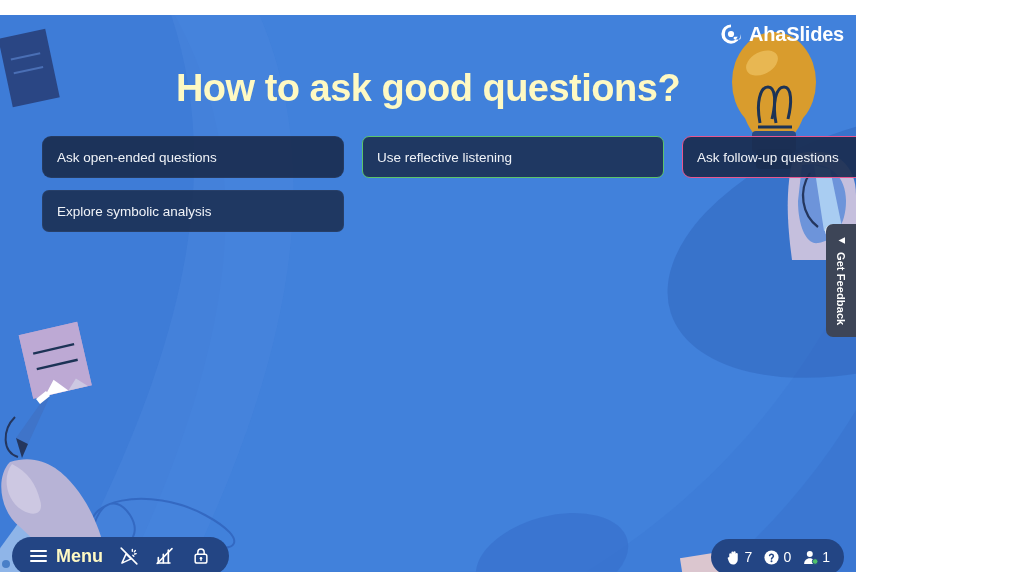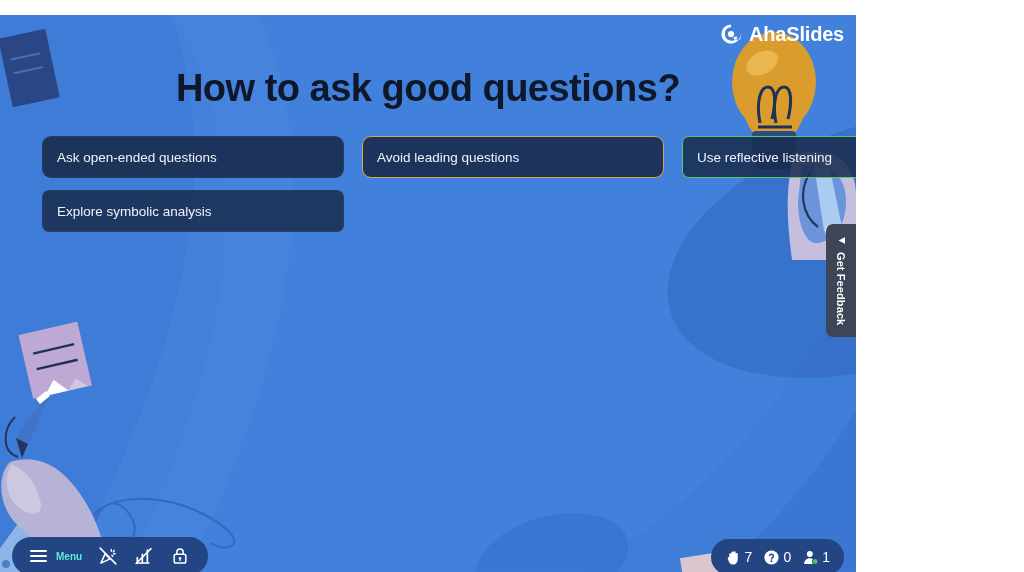--- a/index.html
+++ b/index.html
@@ -45,21 +45,21 @@
   .logo-text {
     color:#ffffff; font-size:20px; font-weight:bold;
     letter-spacing:-0.2px; line-height:22px;
     white-space:nowrap;
   }
 
   
   .title {
     position:absolute; left:0; right:0; top:52px;
     text-align:center;
-    color:#0f172a;
+    color:#fef9c3;
     font-size:38px;
     font-weight:bold;
     letter-spacing:-0.5px;
     z-index:10;
   }
 
   
   .grid {
     position:absolute;
     left:42px; top:121px;
@@ -118,21 +118,21 @@
     position:absolute; left:12px; bottom:12px;
     height:38px;
     background:#234584;
     border-radius:19px;
     display:flex; align-items:center;
     padding:0 18px;
     gap:16px;
     z-index:30;
   }
   .toolbar .tb-item { display:flex; align-items:center; gap:9px; }
-  .menu-label { color:#5eead4; font-size:10px; font-weight:bold; }
+  .menu-label { color:#fef9c3; font-size:18px; font-weight:bold; }
   .tb-icon { width:20px; height:20px; display:block; }
   .hamburger { width:17px; height:13px; display:flex; flex-direction:column; justify-content:space-between; }
   .hamburger span { display:block; height:2.4px; background:#ffffff; border-radius:1px; }
 
   
   .counters {
     position:absolute; right:12px; bottom:12px;
     height:36px;
     background:#234584;
     border-radius:18px;
@@ -238,23 +238,23 @@
       <path d="M12 1.5 A10.5 10.5 0 1 0 22.5 12 L22.5 16.5 A1.6 1.6 0 0 1 20.9 18.1 L16.4 18.1 A1.6 1.6 0 0 1 16.4 14.9 L19.3 14.9 A7.3 7.3 0 1 1 12 4.7 Z" fill="#ffffff"></path>
       <circle cx="12" cy="12" r="3.4" fill="#ffffff"></circle>
     </svg>
     <span class="logo-text">AhaSlides</span>
   </div>
 
   <div class="title">How to ask good questions?</div>
 
   <div class="grid">
     <div class="card b-none">Ask open-ended questions</div>
-    <div class="card b-gold">Avoid leading questions</div>
     <div class="card col3 b-green">Use reflective listening</div>
 
+    <div class="card b-pink">Ask follow-up questions</div>
     <div class="card col3 b-none">Explore symbolic analysis</div>
 
     <div class="card empty"></div>
     <div class="card empty"></div>
   </div>
 
   <div class="feedback">
     <span class="fb-caret">▲</span>
     <span class="fb-label">Get Feedback</span>
   </div>

